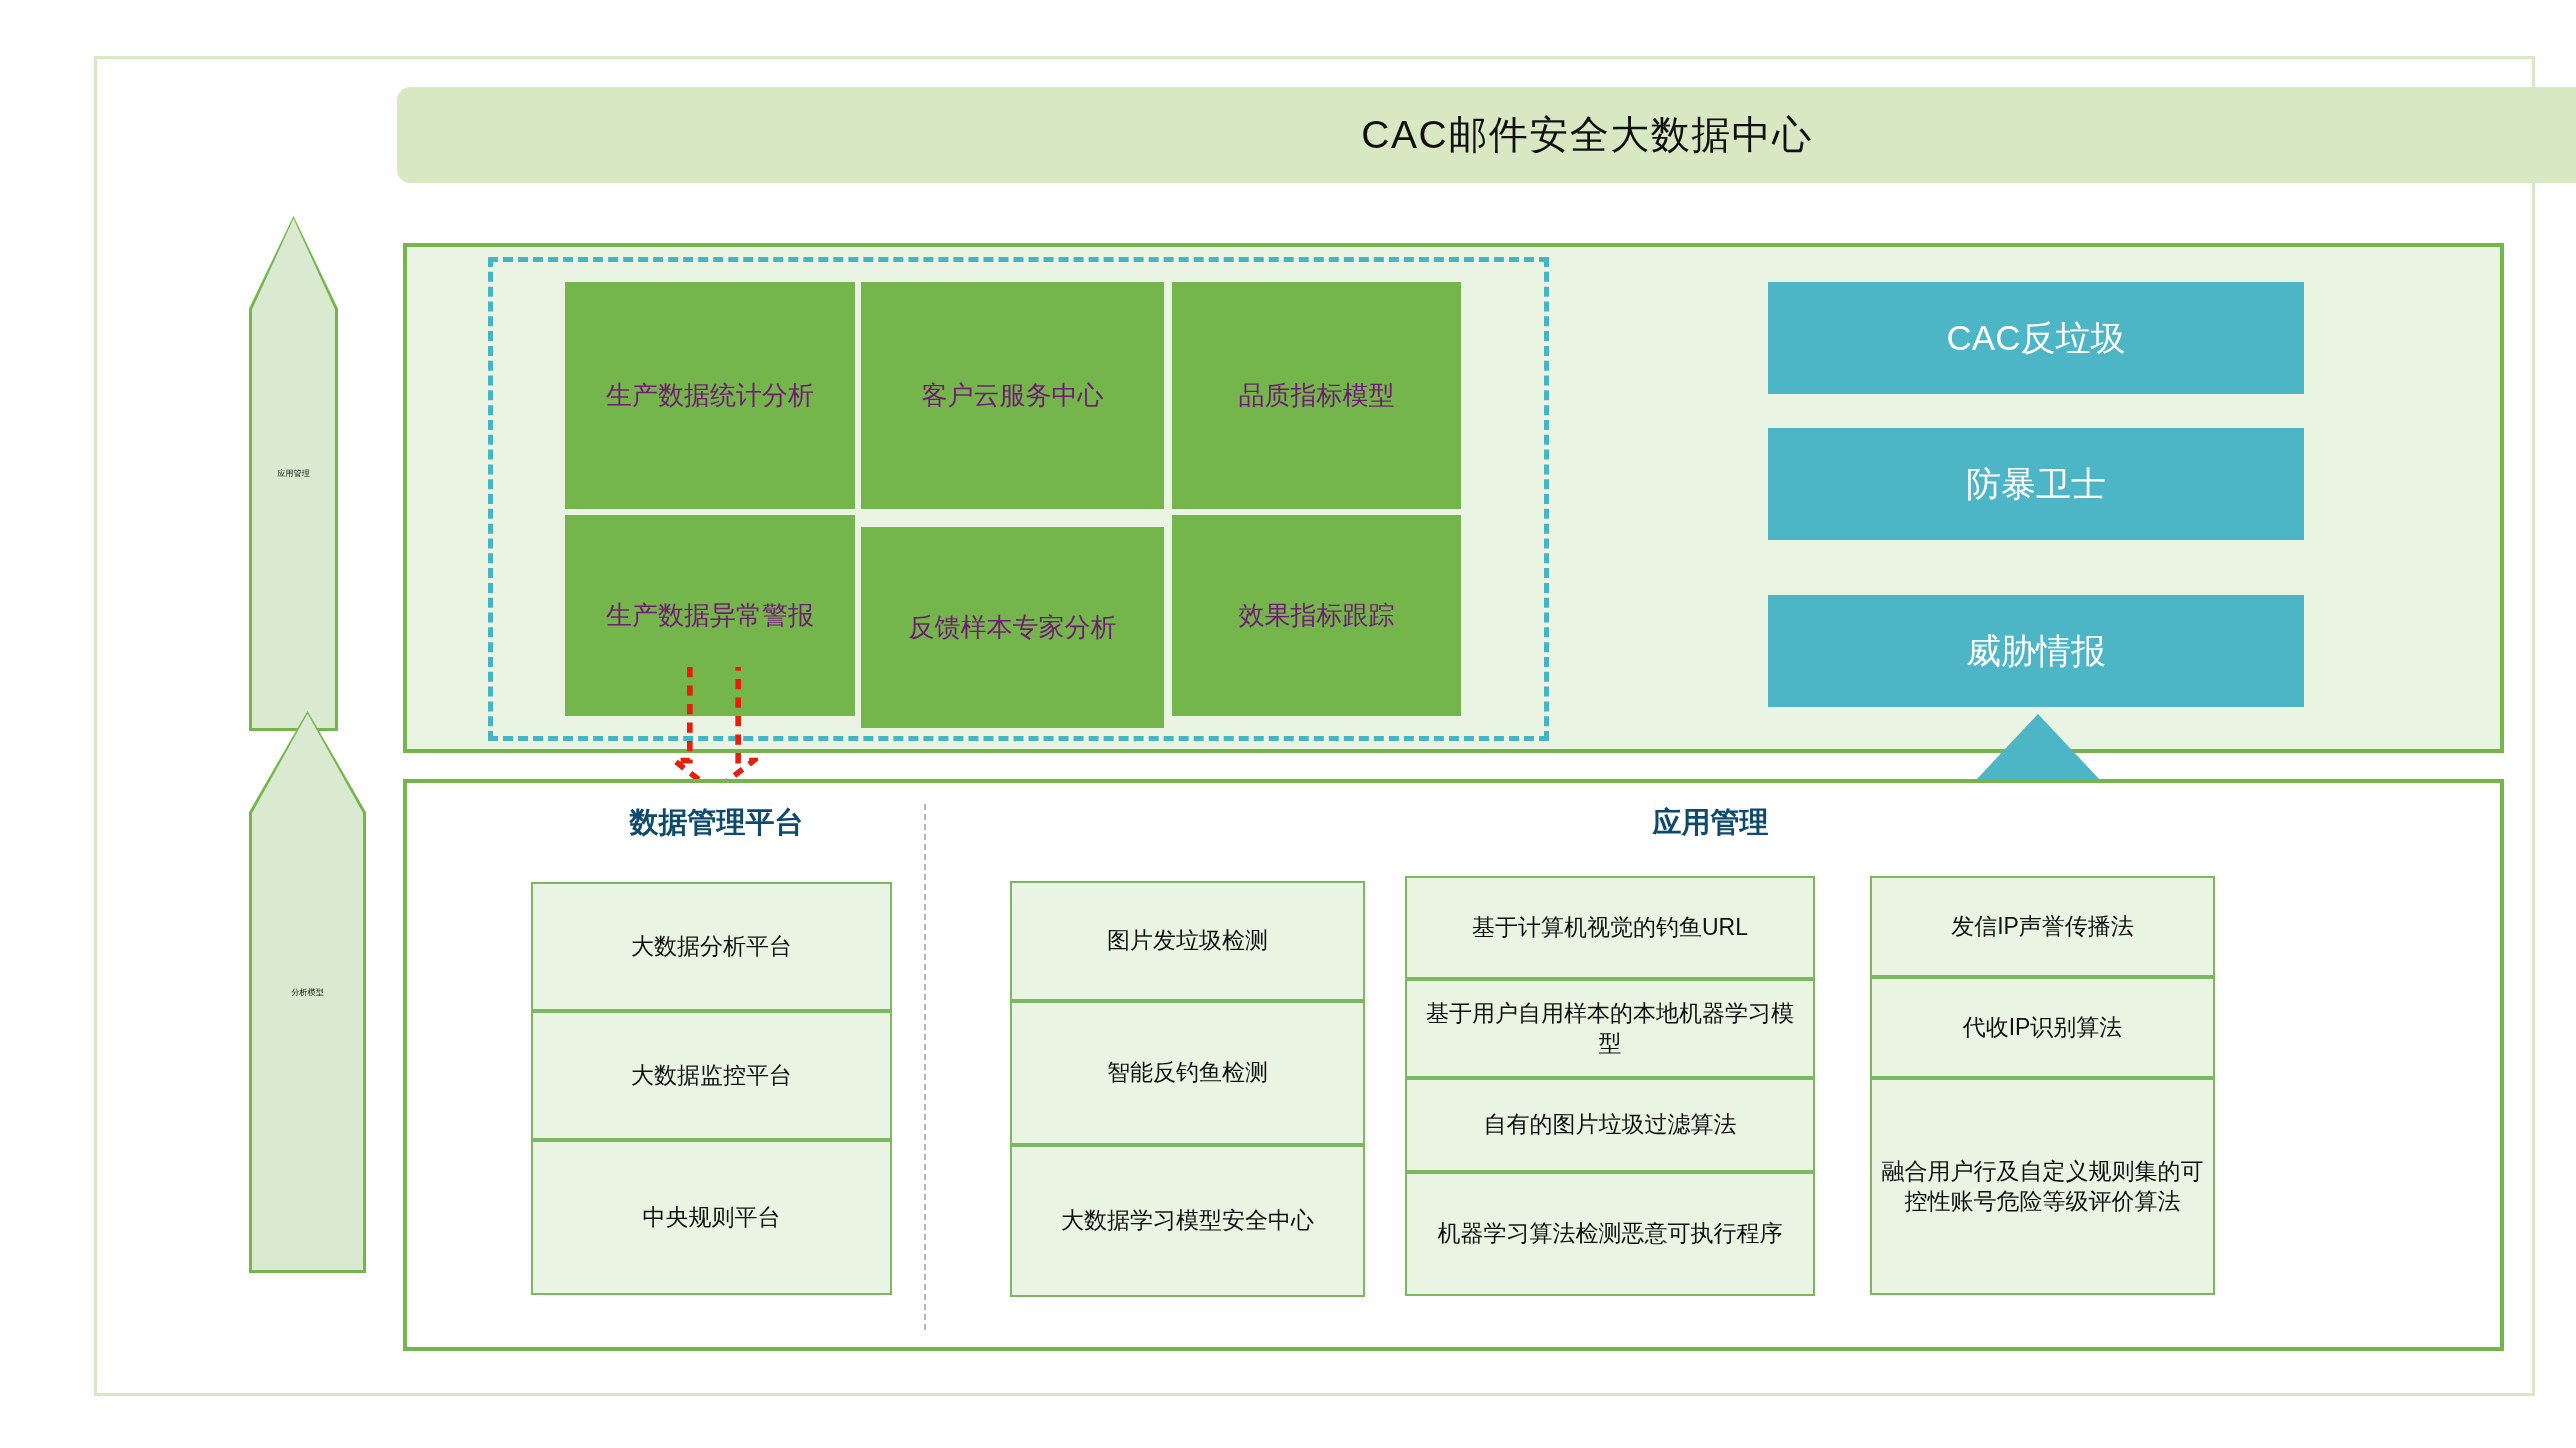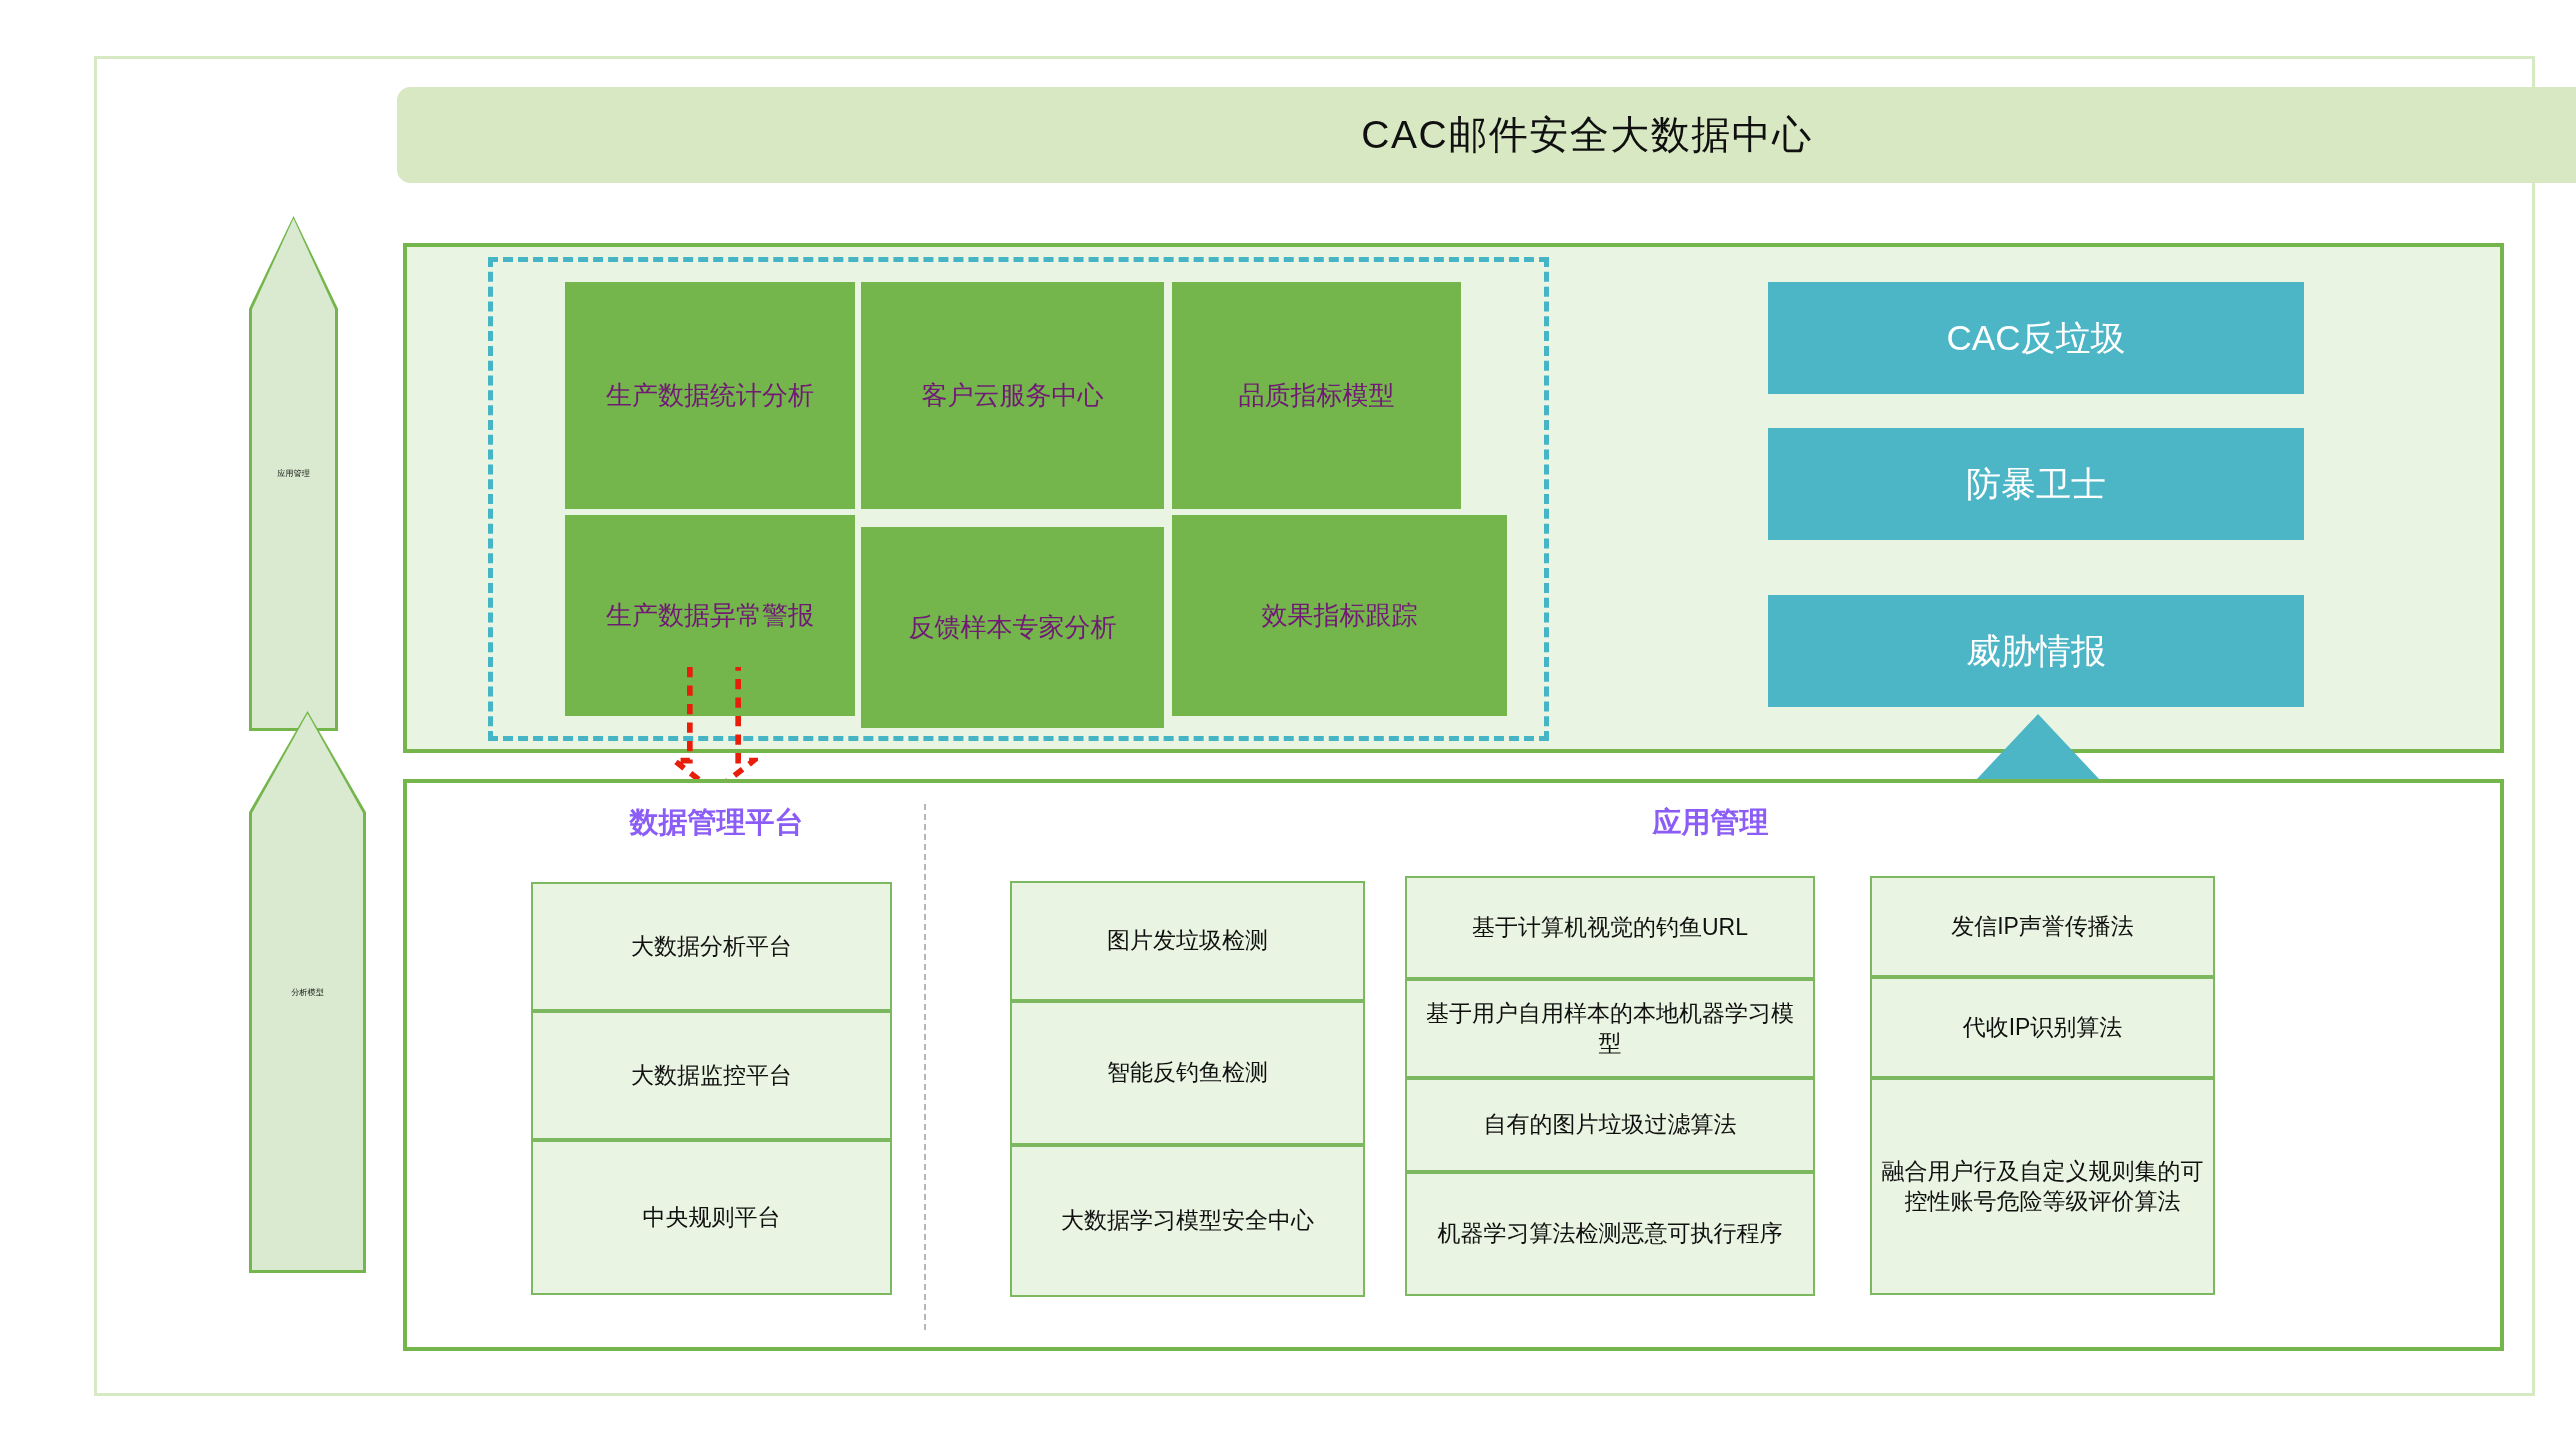--- a/index.html
+++ b/index.html
@@ -82,21 +82,21 @@
   #red-arrow{
     position:absolute;left:670px;top:667px;width:88px;height:126px;
   }
 
   
   #bottom-panel{
     position:absolute;left:403px;top:779px;width:2101px;height:572px;
     background:#ffffff;border:4.6px solid #74b64c;box-sizing:border-box;
   }
   .section-head{
-    position:absolute;font-size:29px;font-weight:bold;color:#8b5cf6;
+    position:absolute;font-size:29px;font-weight:bold;color:#0c4a6e;
     text-align:center;
   }
   #head-dmp{left:526px;top:803px;width:381px;}
   #head-algo{left:948px;top:803px;width:1525px;}
 
   #col-divider{
     position:absolute;left:924px;top:804px;width:0;height:526px;
     border-left:2.6px dashed #b6b6b6;
   }
 
@@ -141,21 +141,21 @@
 <div class="app-cell" style="left:1172px;top:282px;width:289px;height:227px;">
   <span>品质指标模型</span>
 </div>
 
 <div class="app-cell" style="left:565px;top:515px;width:290px;height:201px;">
   <span>生产数据异常警报</span>
 </div>
 <div class="app-cell" style="left:861px;top:515px;width:303px;height:201px;margin-top:12px;">
   <span>反馈样本专家分析</span>
 </div>
-<div class="app-cell" style="left:1172px;top:515px;width:335px;height:201px;">
+<div class="app-cell" style="left:1172px;top:515px;width:289px;height:201px;">
   <span>效果指标跟踪</span>
 </div>
 
 <div class="teal-box" id="teal-0">
   <span>CAC反垃圾</span>
 </div>
 <div class="teal-box" id="teal-1">
   <span>防暴卫士</span>
 </div>
 <div class="teal-box" id="teal-2">

